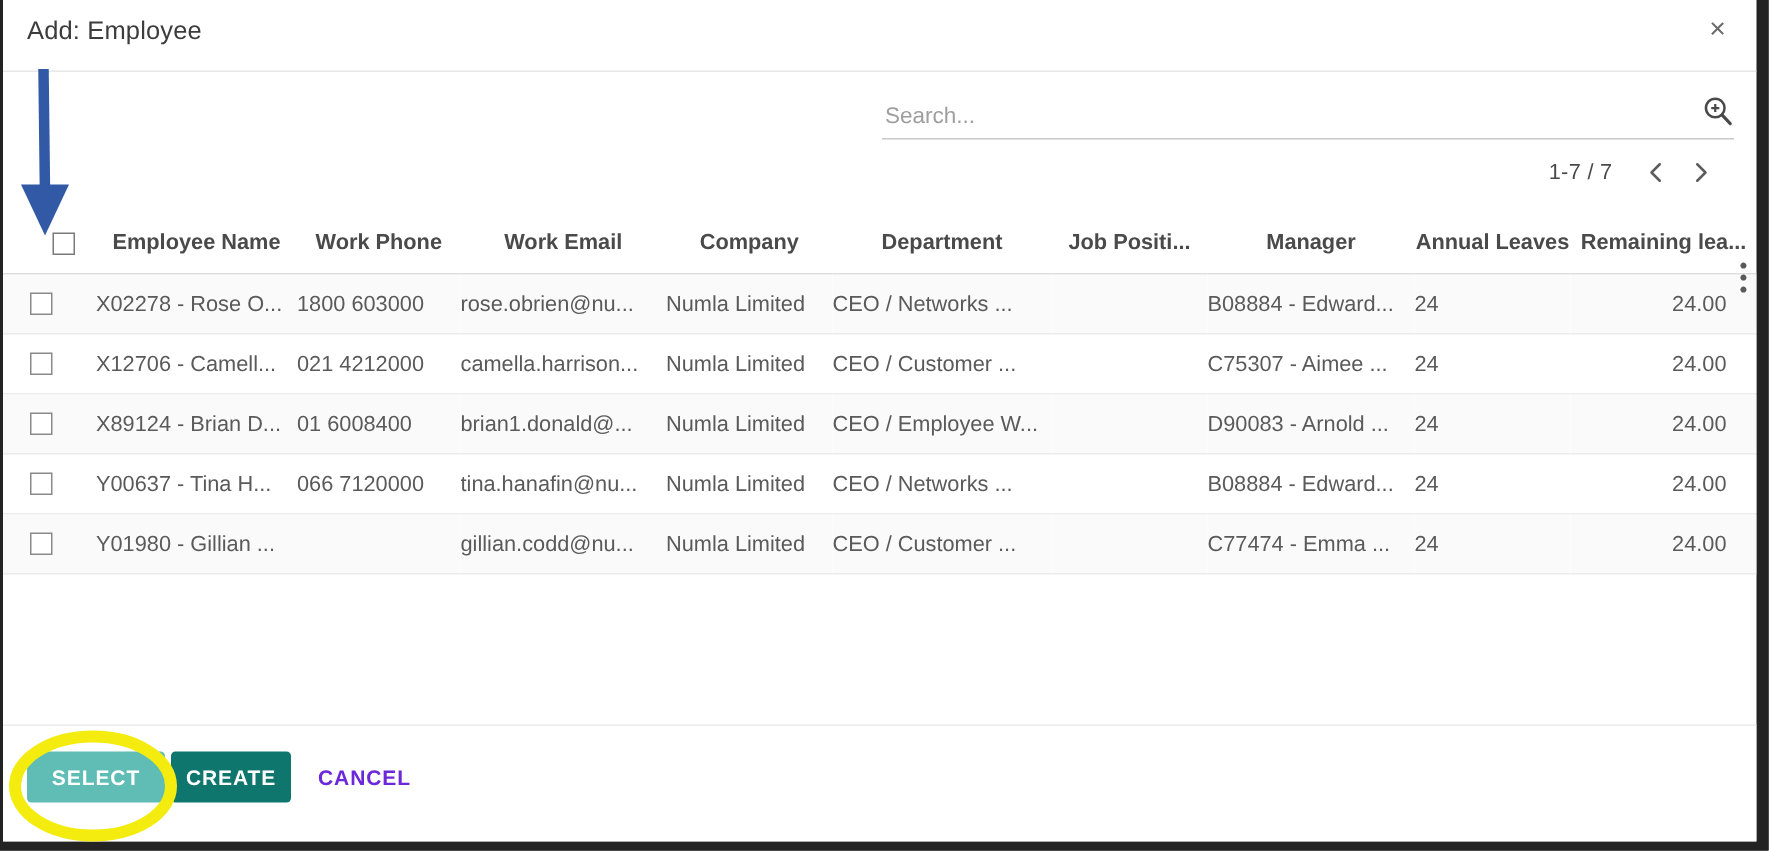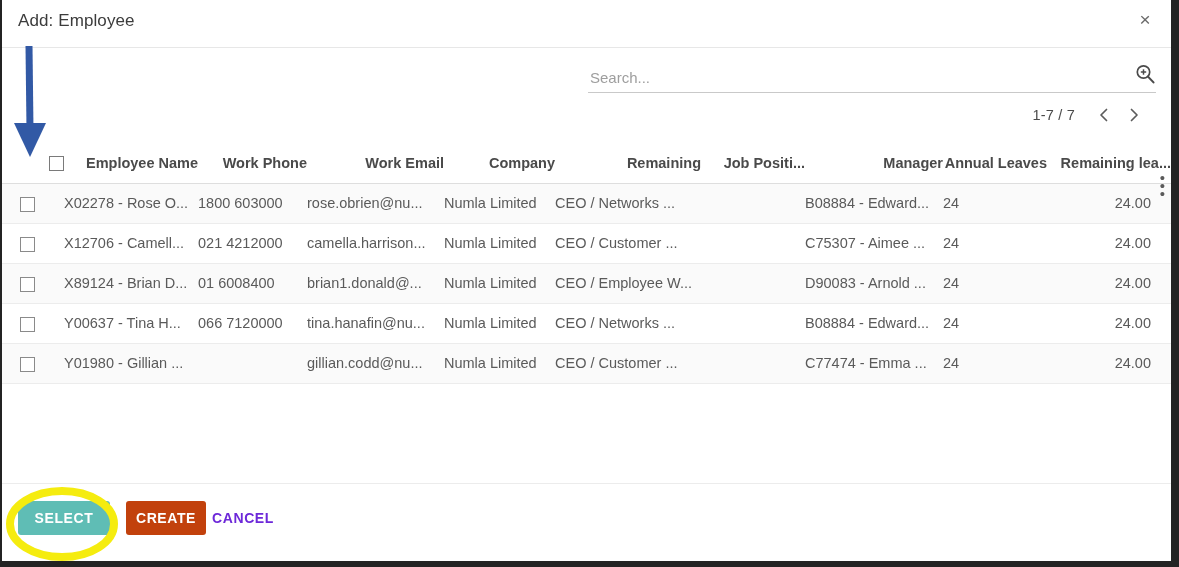--- a/index.html
+++ b/index.html
@@ -132,21 +132,21 @@
   
   .list-table {
     width: 100%;
     border-collapse: collapse;
     table-layout: fixed;
   }
   .list-table thead th {
     font-size: 14.5px;
     font-weight: bold;
     color: #4a4a4a;
-    text-align: right;
+    text-align: center;
     padding: 0 0 12px 0;
     border-bottom: 1px solid #dedede;
     vertical-align: bottom;
     white-space: nowrap;
     overflow: hidden;
   }
   .list-table tbody td {
     font-size: 14.5px;
     color: #5a5a5a;
     padding: 0;
@@ -222,25 +222,25 @@
     padding: 0;
   }
   .btn-select {
     left: 16px;
     top: 17px;
     width: 92px;
     height: 34px;
     background: #5fbdb5;
   }
   .btn-create {
-    left: 124px;
+    left: 112px;
     top: 17px;
     width: 80px;
     height: 34px;
-    background: #c2410c;
+    background: #0f766e;
   }
   .btn-cancel {
     left: 196px;
     top: 17px;
     width: 90px;
     height: 34px;
     background: transparent;
     color: #6d28d9;
   }
 
@@ -304,21 +304,21 @@
     <table class="list-table">
       <thead>
         <tr>
           <th class="c-check">
             <span class="chk chk-head"></span>
           </th>
           <th class="c-name cell-pad">Employee Name</th>
           <th class="c-phone">Work Phone</th>
           <th class="c-email">Work Email</th>
           <th class="c-company">Company</th>
-          <th class="c-dept">Remaining</th>
+          <th class="c-dept">Department</th>
           <th class="c-job">Job Positi...</th>
           <th class="c-mgr">Manager</th>
           <th class="c-annual">Annual Leaves</th>
           <th class="c-remain">Remaining lea...</th>
         </tr>
       </thead>
       <tbody id="table-body">
           <tr>
             <td class="c-check"><span class="chk"></span></td>
             <td class="c-name cell-pad">X02278 - Rose O...</td>

